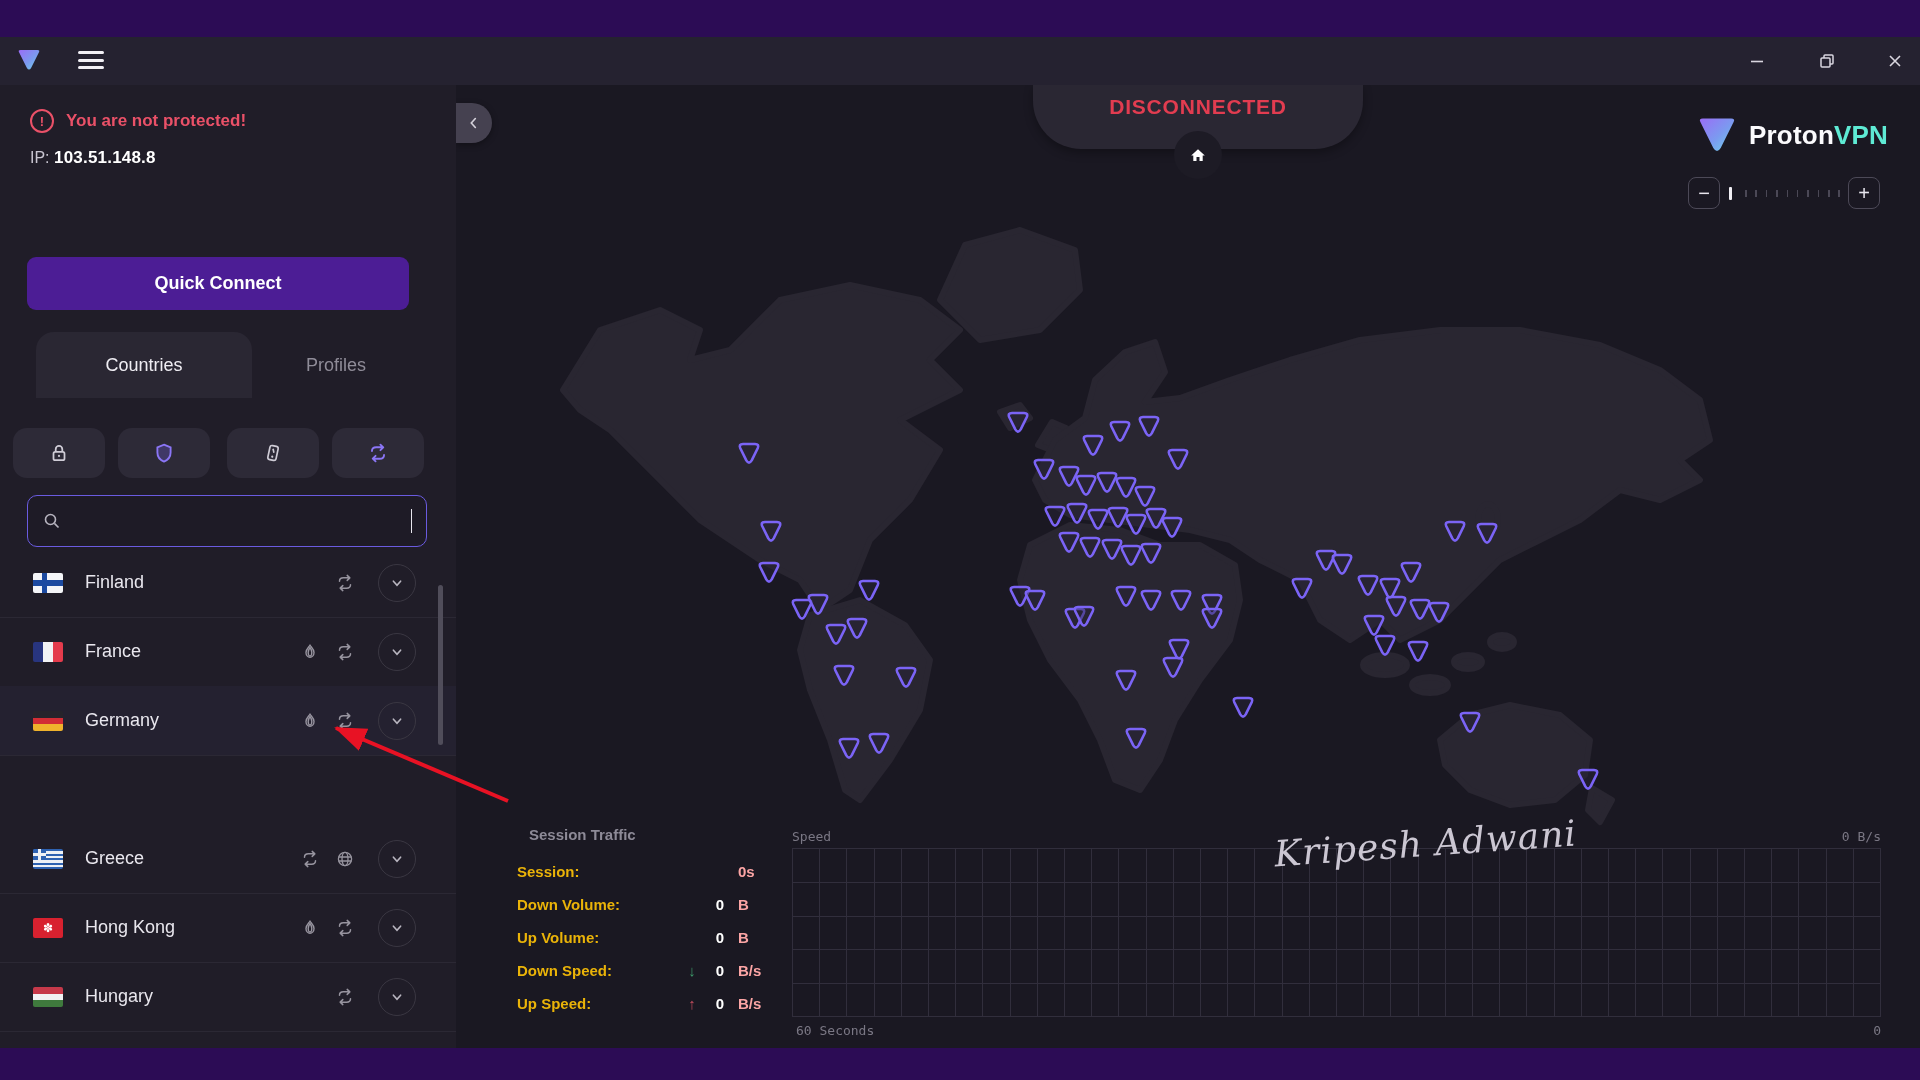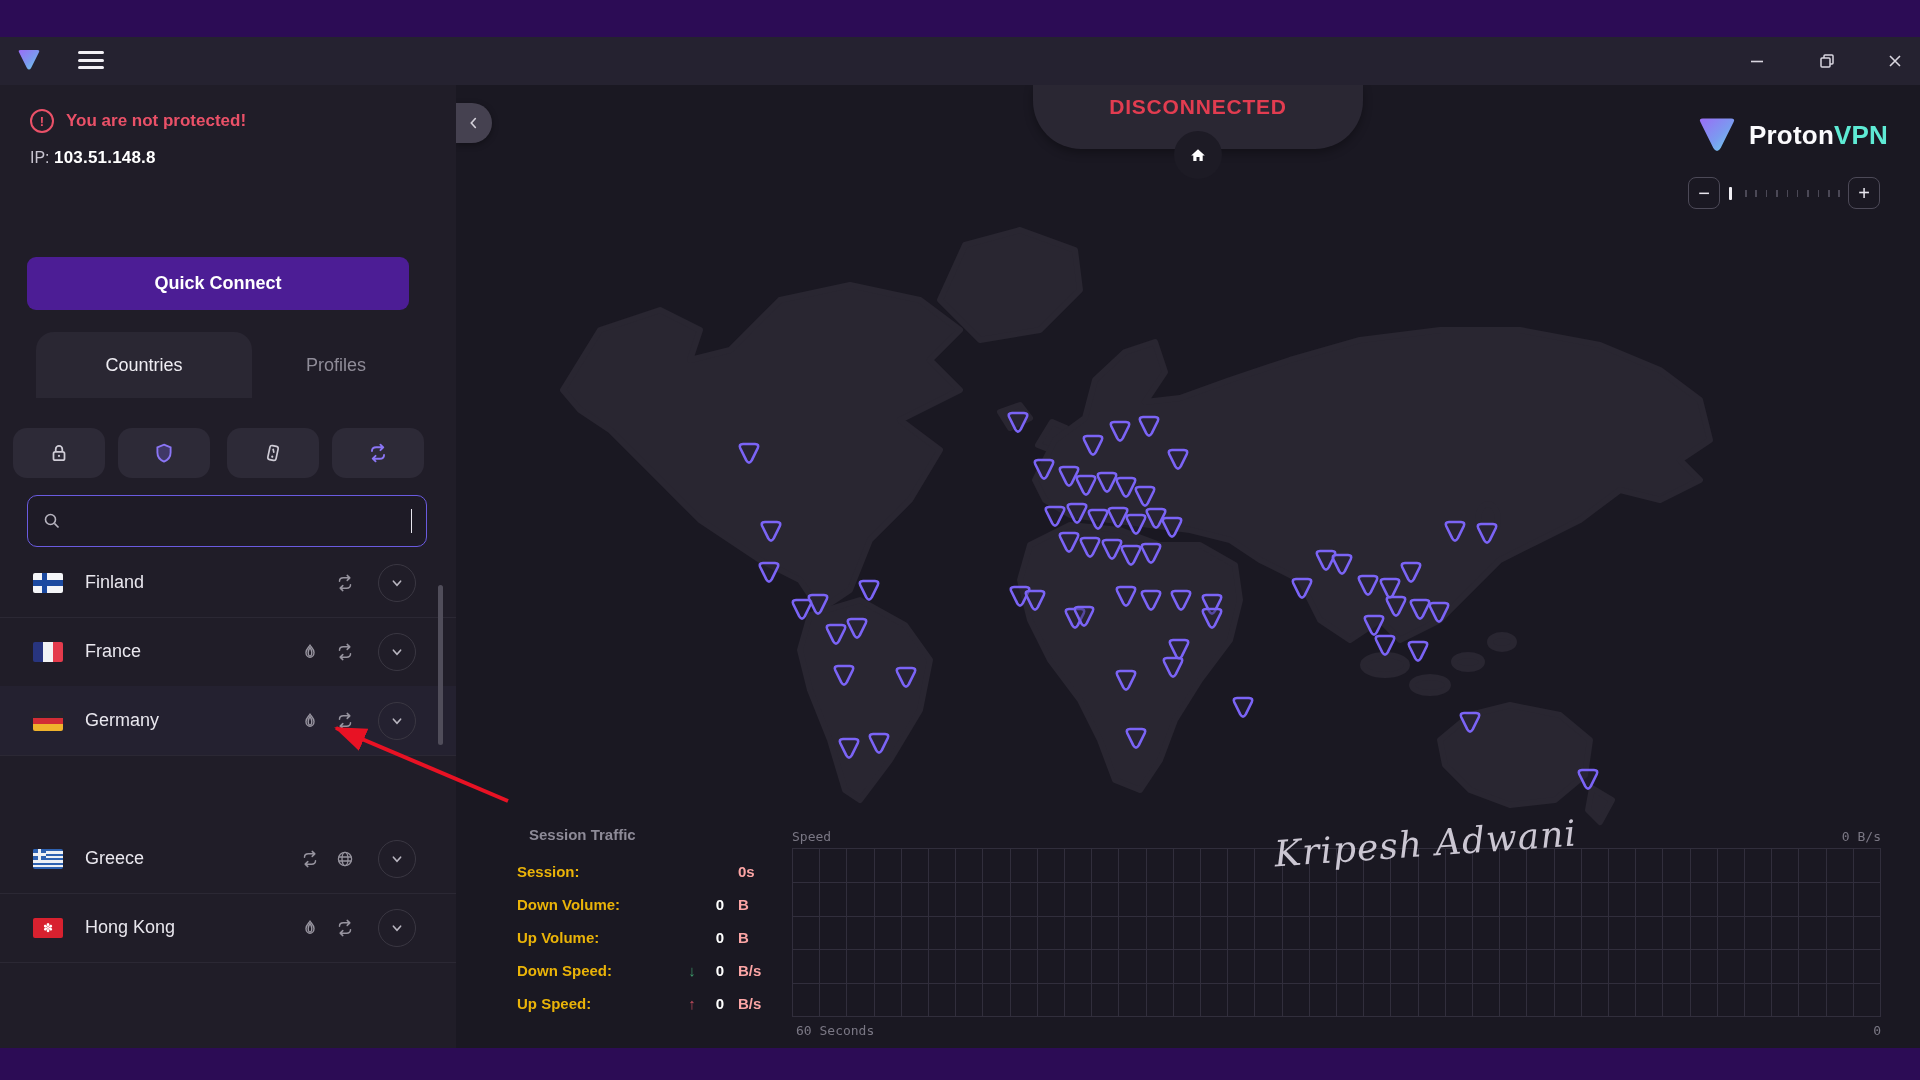--- a/index.html
+++ b/index.html
@@ -317,20 +317,37 @@
                 </svg>
             </span>
           </span>
           <span class="chev">
               <svg width="18" height="18" viewBox="0 0 20 20" fill="none" stroke="currentColor" stroke-width="1.8" stroke-linecap="round">
                 <path d="M6 8 L10 12.5 L14 8"></path>
               </svg>
             </span>
         </div>
 
+        <div class="crow" style="top:414px">
+          <span class="flag flag-hu"></span>
+          <span class="cname">Hungary</span>
+          <span class="cicons">
+            <span class="cico ico-slot2">
+              <svg width="20" height="20" viewBox="0 0 20 20" fill="none" stroke="currentColor" stroke-width="1.5" stroke-linecap="round" stroke-linejoin="round">
+                  <path d="M4.5 8.2 C4.5 5.8 6 4.8 8.4 4.8 H14.6 M12.2 2.4 L14.8 4.9 L12.2 7.4"></path>
+                  <path d="M15.5 11.8 C15.5 14.2 14 15.2 11.6 15.2 H5.4 M7.8 17.6 L5.2 15.1 L7.8 12.6"></path>
+                </svg>
+            </span>
+          </span>
+          <span class="chev">
+              <svg width="18" height="18" viewBox="0 0 20 20" fill="none" stroke="currentColor" stroke-width="1.8" stroke-linecap="round">
+                <path d="M6 8 L10 12.5 L14 8"></path>
+              </svg>
+            </span>
+        </div>
       </div>
 
       <div class="sbThumb"></div>
     </div>
 
     <div class="mapArea">
 
       <svg class="mapSvg" width="1464" height="963" viewBox="456 85 1464 963">
         <g fill="#292631" stroke="#292631" stroke-width="6" stroke-linejoin="round">
           <path d="M940,300 L965,245 L1020,230 L1075,250 L1080,290 L1040,330 L980,340 Z"></path>

